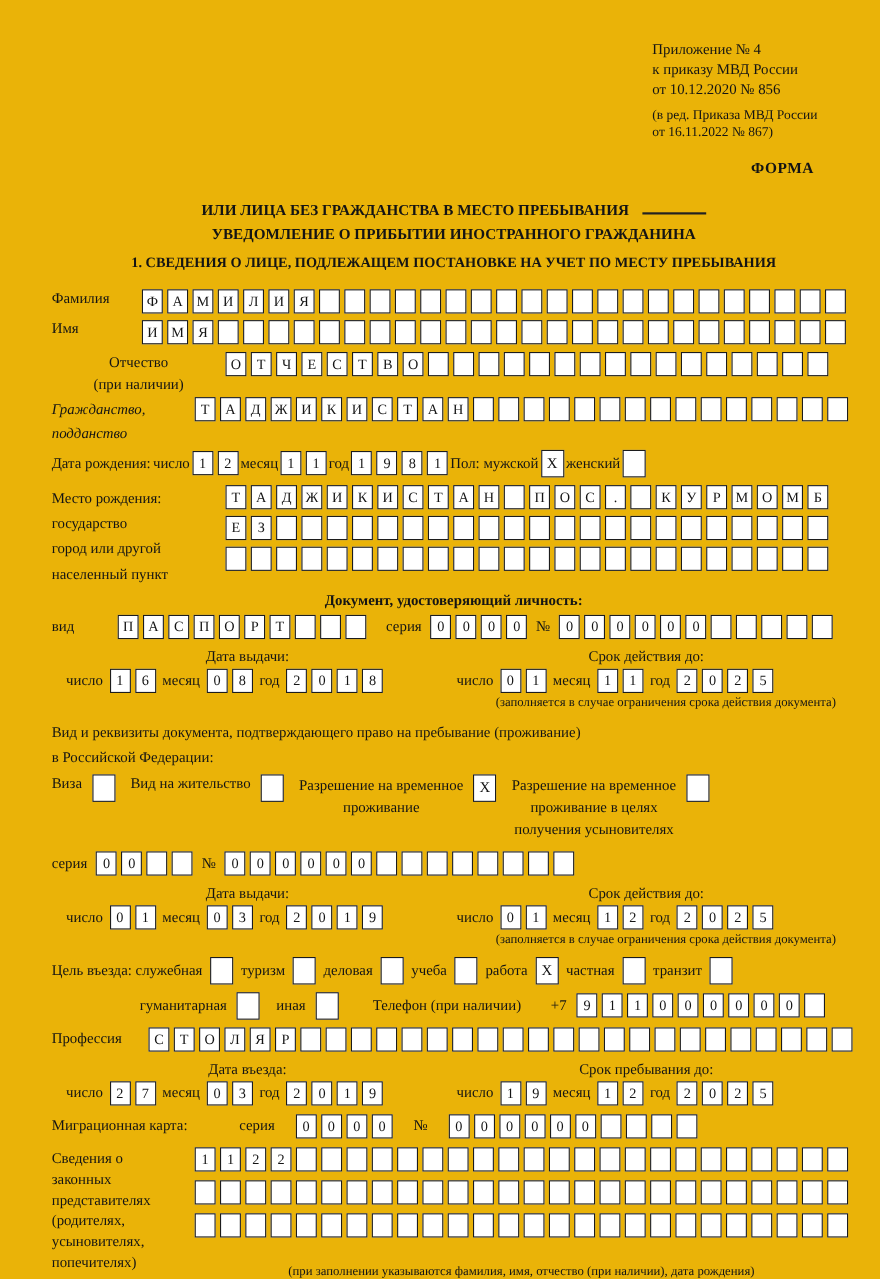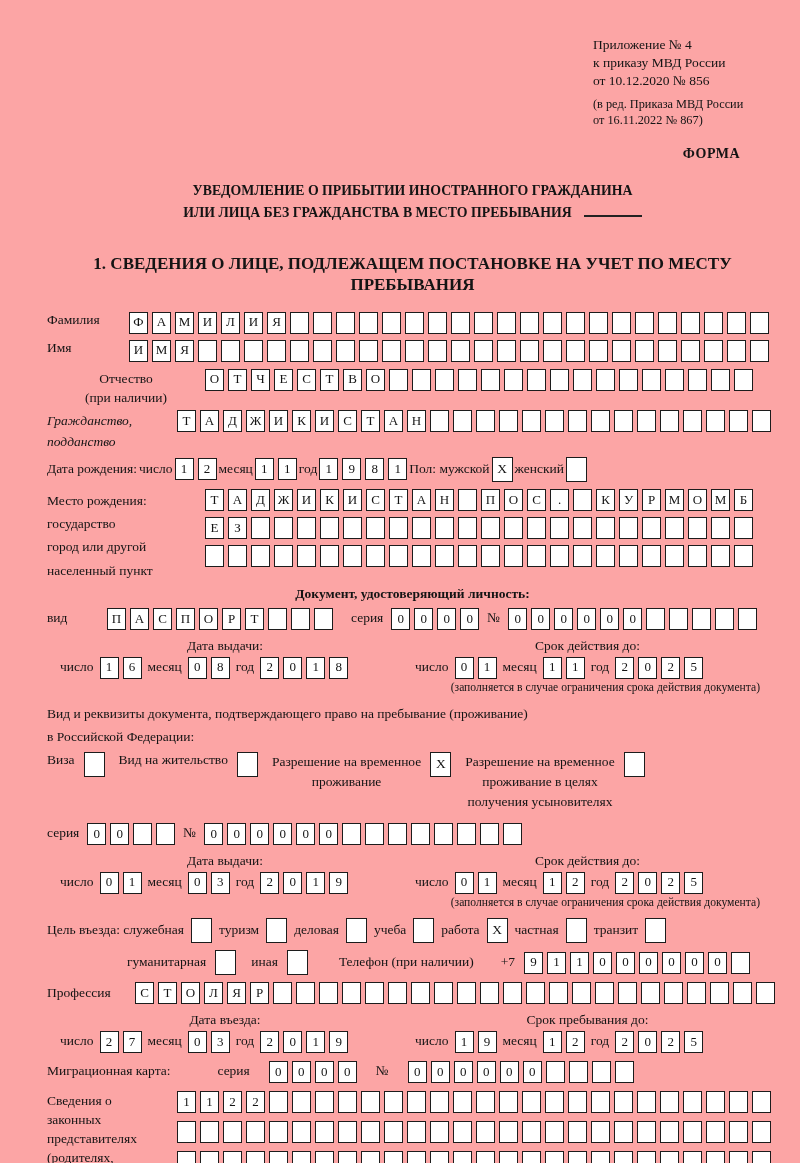--- a/index.html
+++ b/index.html
@@ -1,28 +1,28 @@
 <!DOCTYPE html>
 <html><head>
 <meta charset="utf-8">
 <style>
   html,body{margin:0;padding:0;background:#e8e8e8;}
   .page{
-    width:800px;height:1163px;background:#fca5a5;margin:0 auto;
+    width:800px;height:1163px;background:#eab308;margin:0 auto;
     box-sizing:border-box;padding:36px 22px 0 47px;
     font-family:"Liberation Serif","DejaVu Serif",serif;
     color:#141414;font-size:13.5px;line-height:1.25;overflow:hidden;
   }
   .annex{width:185px;margin-left:auto;margin-right:0;}
   .annex-line{line-height:1.35;}
   .annex-note{font-size:12.3px;margin-top:5px;line-height:1.35;}
   .forma{font-weight:bold;text-align:right;padding-right:38px;margin-top:16px;font-size:14px;letter-spacing:.5px;}
   .title{font-weight:bold;text-align:center;margin-top:18px;font-size:13.8px;line-height:1.55;}
   .title-underline{display:inline-block;width:58px;border-bottom:2.2px solid #222;height:12px;margin-left:12px;}
-  .section-h{font-weight:bold;text-align:center;margin-top:30px;font-size:17px;}
+  .section-h{font-weight:bold;text-align:center;margin-top:8px;font-size:13px;}
 
   .frow{display:flex;align-items:flex-start;margin-top:6px;}
   .lblcol{flex:0 0 auto;}
   .cells{display:inline-flex;gap:4px;flex-wrap:nowrap;}
   .cell{
     flex:0 0 auto;width:19px;height:22px;box-sizing:border-box;
     border:1.7px solid #1c1c1c;display:inline-flex;align-items:center;justify-content:center;
     font-size:13px;background:#fff;
   }
   .checkbox{display:inline-flex;width:21px;height:25px;box-sizing:border-box;border:1.7px solid #1c1c1c;
@@ -47,22 +47,22 @@
     <div class="annex-line">от 10.12.2020 № 856</div>
     <div class="annex-note">
       <div>(в ред. Приказа МВД России</div>
       <div>от 16.11.2022 № 867)</div>
     </div>
   </div>
 
   <div class="forma">ФОРМА</div>
 
   <div class="title">
+    <div><span>ИЛИ ЛИЦА БЕЗ ГРАЖДАНСТВА В МЕСТО ПРЕБЫВАНИЯ</span><span class="title-underline"></span></div>
     <div>УВЕДОМЛЕНИЕ О ПРИБЫТИИ ИНОСТРАННОГО ГРАЖДАНИНА</div>
-    <div><span>ИЛИ ЛИЦА БЕЗ ГРАЖДАНСТВА В МЕСТО ПРЕБЫВАНИЯ</span><span class="title-underline"></span></div>
   </div>
 
   <div class="section-h">1. СВЕДЕНИЯ О ЛИЦЕ, ПОДЛЕЖАЩЕМ ПОСТАНОВКЕ НА УЧЕТ ПО МЕСТУ ПРЕБЫВАНИЯ</div>
 
   <div class="frow" style="margin-top:16px;">
     <span class="lblcol" style="width:82px;">Фамилия</span>
     <span class="cells">
         <span class="cell">Ф</span>
         <span class="cell">А</span>
         <span class="cell">М</span>

